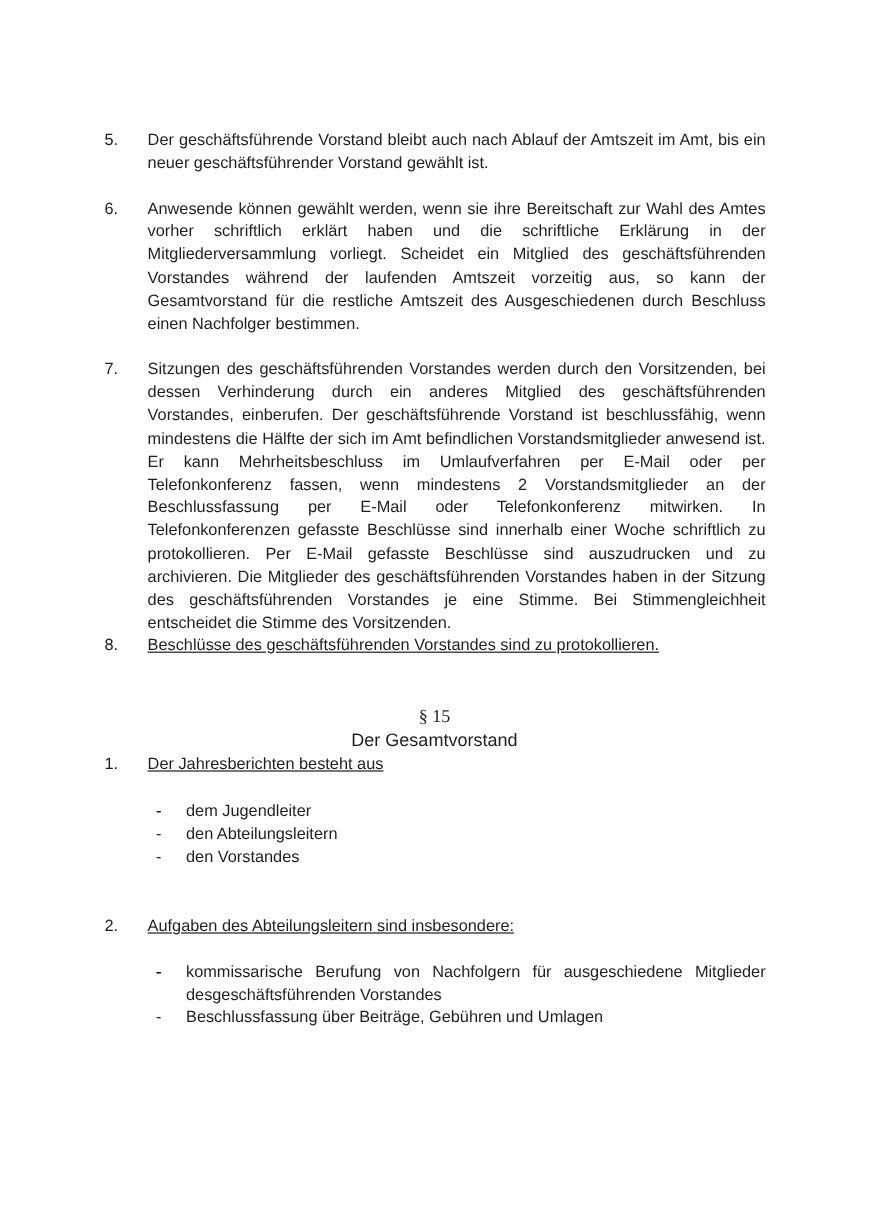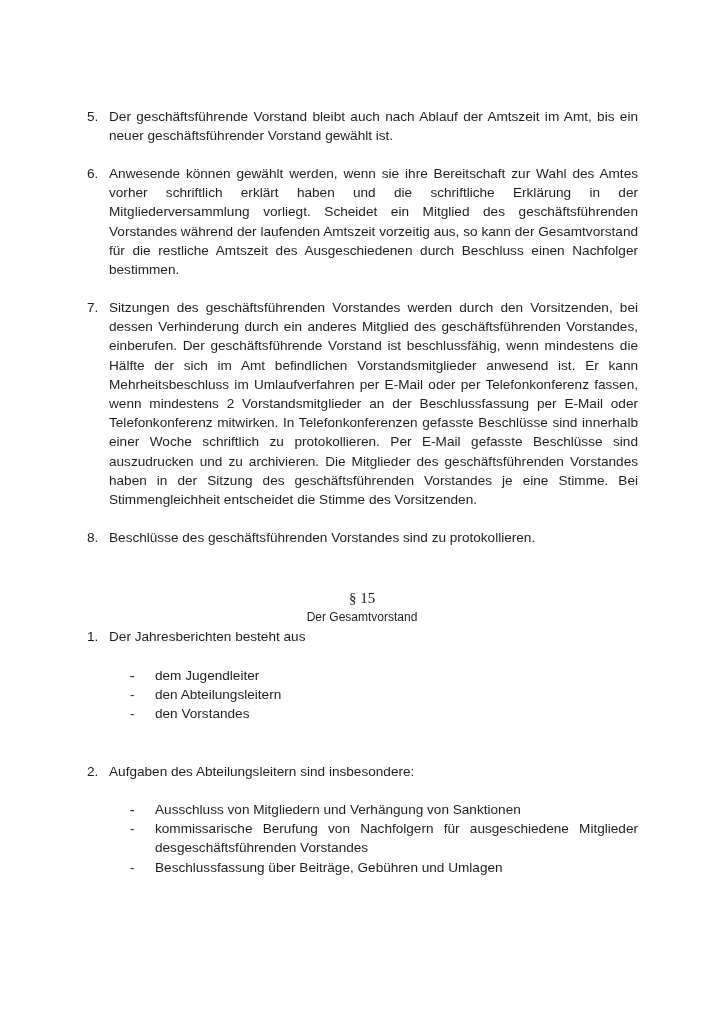--- a/index.html
+++ b/index.html
@@ -1,23 +1,23 @@
 <!DOCTYPE html>
 <html><head>
 <meta charset="utf-8">
 <style>
   html, body { margin:0; padding:0; background:#ffffff; }
   body { width:724px; height:1024px; position:relative; overflow:hidden;
          font-family:"Liberation Sans", sans-serif; color:#1e1e1e; }
   .page { position:absolute; left:0; top:0; width:724px; height:1024px; background:#fff; }
   .item { position:absolute; left:87px; width:551px; font-size:13.6px; line-height:19.2px; }
   .item .num { position:absolute; left:0; top:0; }
-  .item .txt { margin-left:22px; text-align:justify; }
-  .item .txt.last-left { text-align:left; }
-  .heading { position:absolute; left:0; width:724px; text-align:center; font-size:12px; line-height:19.2px; }
+  .item .txt { margin-left:36px; text-align:justify; }
+  .item .txt.last-left { text-align:left;text-decoration:underline; }
+  .heading { position:absolute; left:0; width:724px; text-align:center; font-size:15px; line-height:19.2px; }
   .heading.big { font-size:15px;font-family:Liberation Serif, serif; }
   .bullets { position:absolute; left:130px; width:508px; font-size:13.6px; line-height:19.2px; }
   .bullet { position:relative; padding-left:25px; text-align:justify; }
   .bullet .dash { position:absolute; left:0; top:0; }
 </style>
 </head>
 <body>
 
 <div class="page">
 
@@ -71,21 +71,20 @@
     <span class="num">2.</span>
     <div class="txt last-left">Aufgaben des Abteilungsleitern sind insbesondere:</div>
   </div>
 
   <div class="bullets" style="top:800px;">
     <div class="bullet">
       <span class="dash">-</span>
     </div>
     <div class="bullet">
       <span class="dash">-</span>
-      <span>Ausschluss von Mitgliedern und Verhängung von Sanktionen</span>
     </div>
     <div class="bullet">
       <span class="dash">-</span>
       <span>kommissarische Berufung von Nachfolgern für ausgeschiedene Mitglieder desgeschäftsführenden Vorstandes</span>
     </div>
     <div class="bullet">
       <span class="dash">-</span>
       <span>Beschlussfassung über Beiträge, Gebühren und Umlagen</span>
     </div>
   </div>

